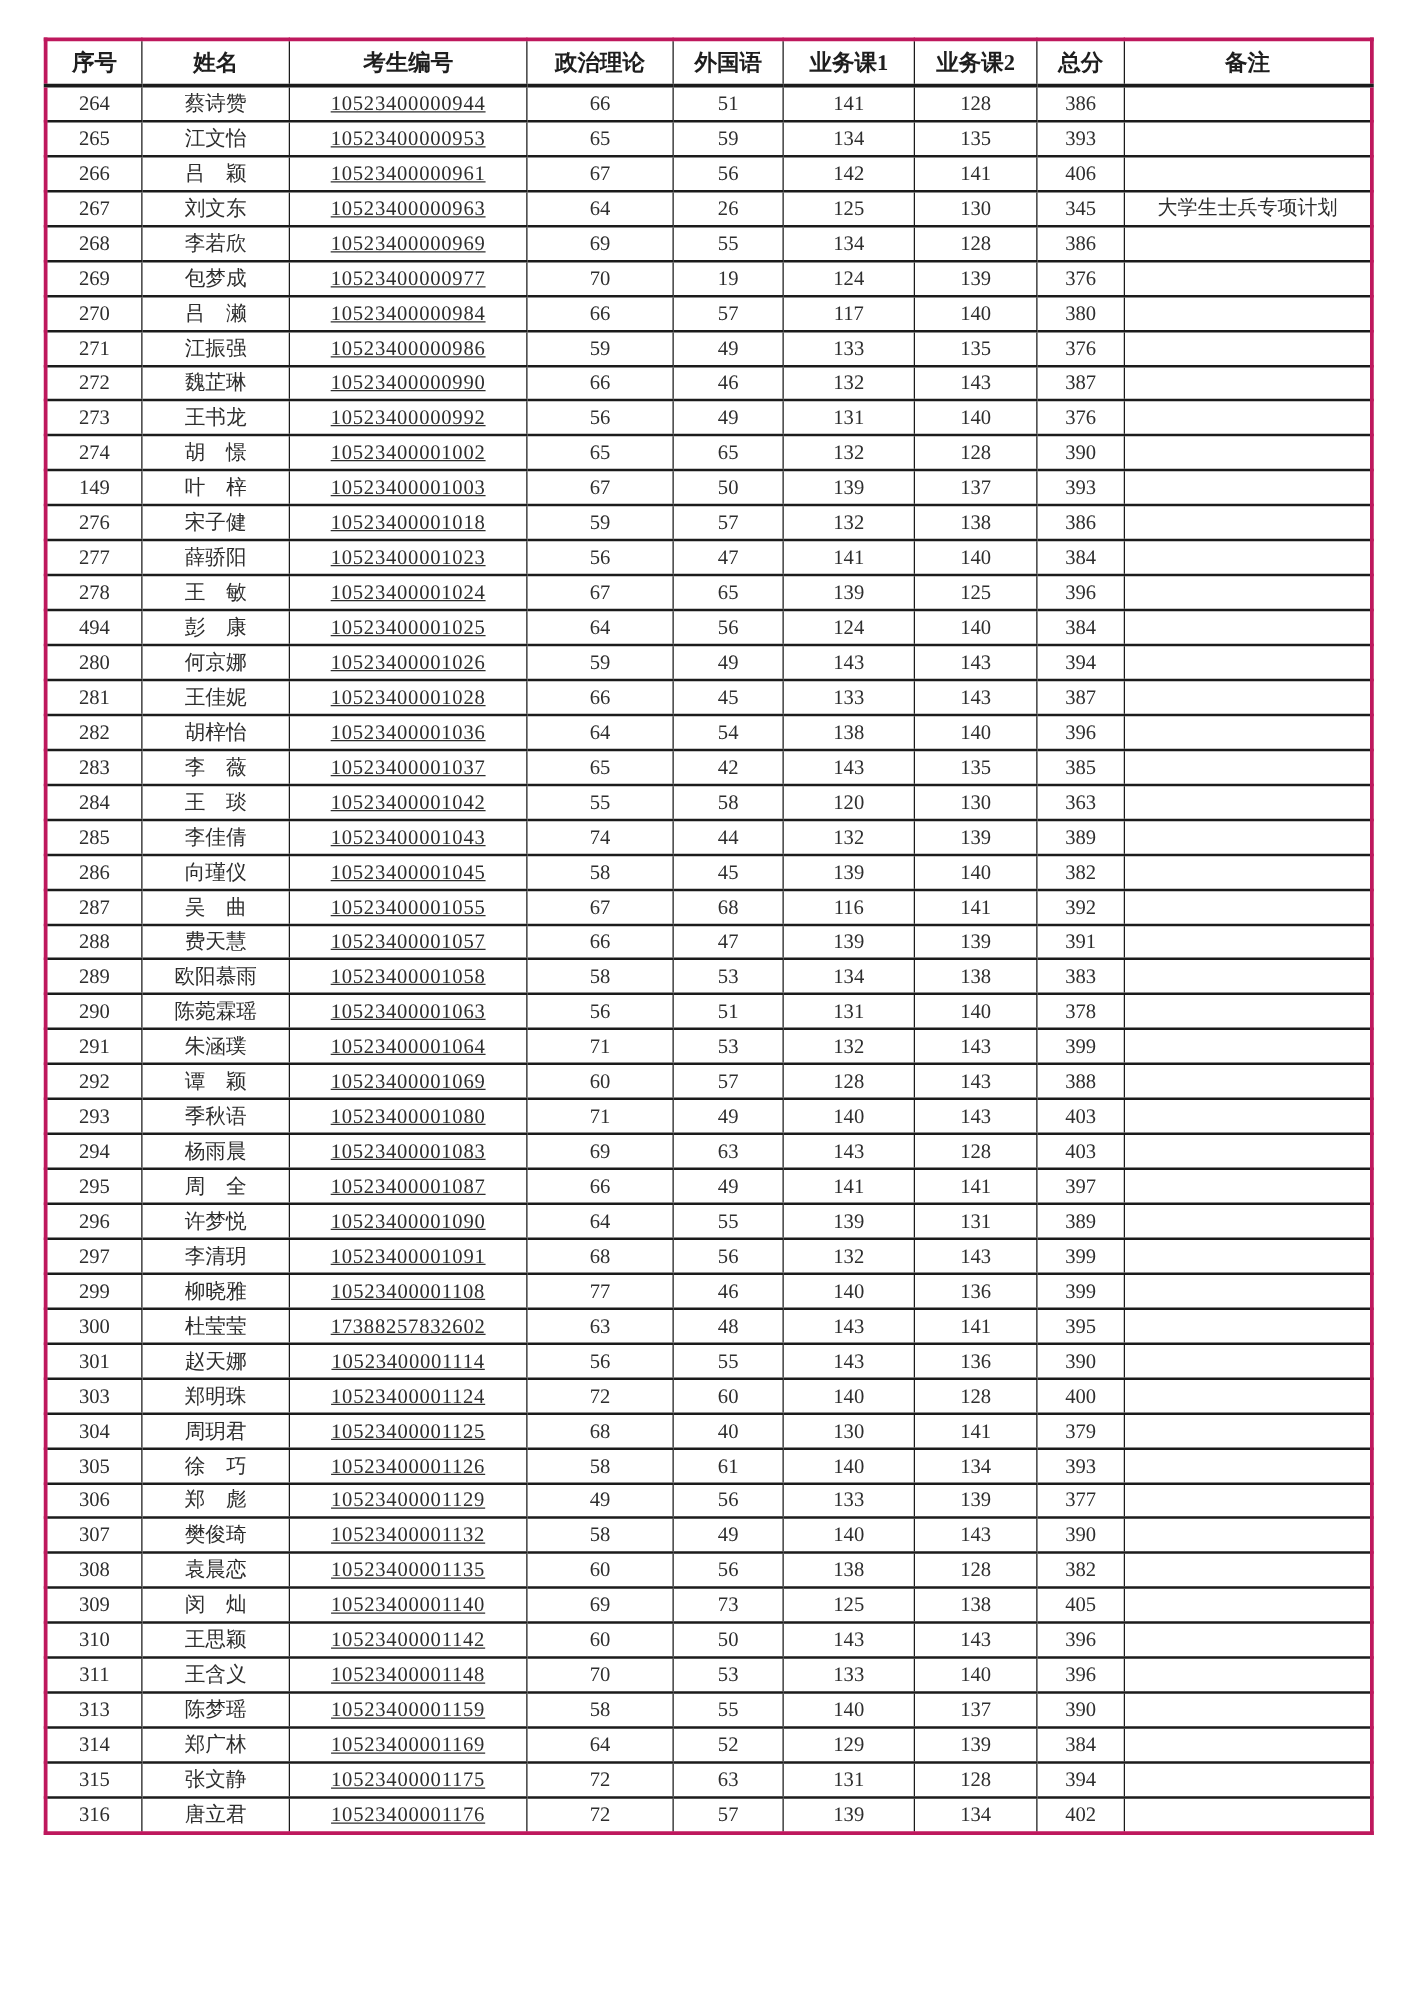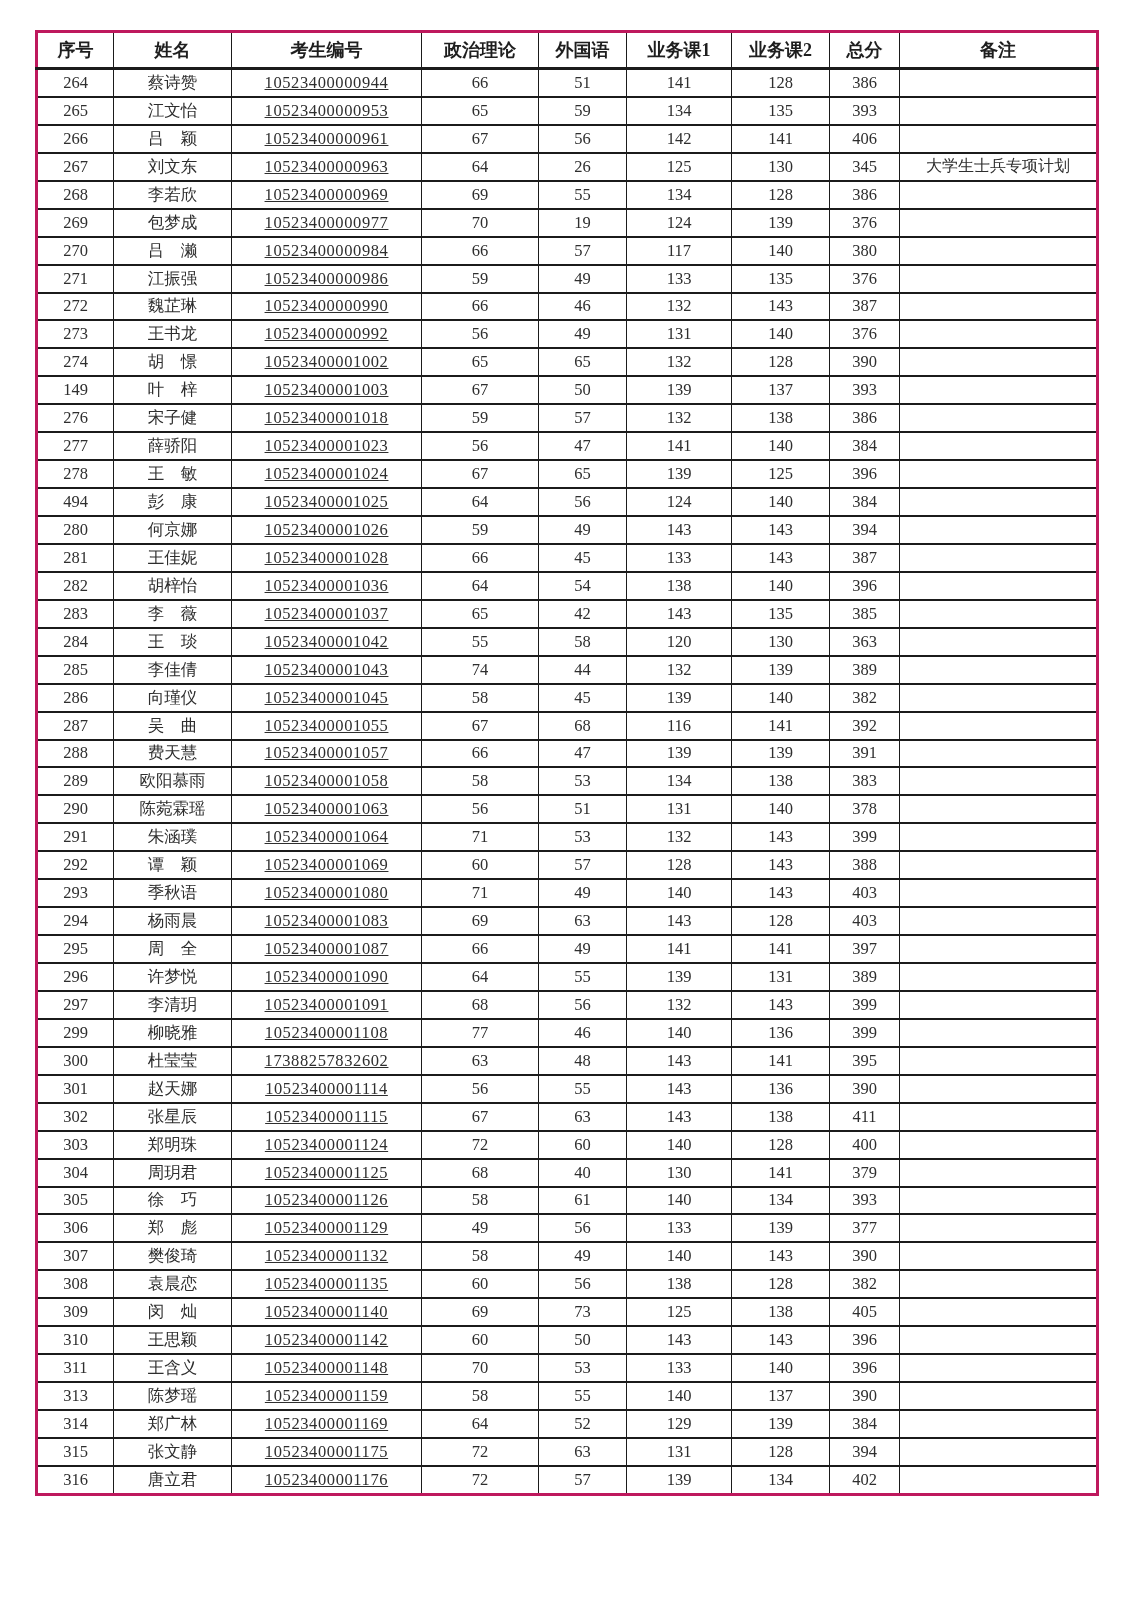--- a/index.html
+++ b/index.html
@@ -487,31 +487,20 @@
           <td class="cell-name">赵天娜</td>
           <td class="cell-candidate-id">10523400001114</td>
           <td class="cell-politics">56</td>
           <td class="cell-foreign-language">55</td>
           <td class="cell-course1">143</td>
           <td class="cell-course2">136</td>
           <td class="cell-total">390</td>
           <td class="cell-remark"></td>
         </tr>
         <tr>
-          <td class="cell-no">302</td>
-          <td class="cell-name">张星辰</td>
-          <td class="cell-candidate-id">10523400001115</td>
-          <td class="cell-politics">67</td>
-          <td class="cell-foreign-language">63</td>
-          <td class="cell-course1">143</td>
-          <td class="cell-course2">138</td>
-          <td class="cell-total">411</td>
-          <td class="cell-remark"></td>
-        </tr>
-        <tr>
           <td class="cell-no">303</td>
           <td class="cell-name">郑明珠</td>
           <td class="cell-candidate-id">10523400001124</td>
           <td class="cell-politics">72</td>
           <td class="cell-foreign-language">60</td>
           <td class="cell-course1">140</td>
           <td class="cell-course2">128</td>
           <td class="cell-total">400</td>
           <td class="cell-remark"></td>
         </tr>

